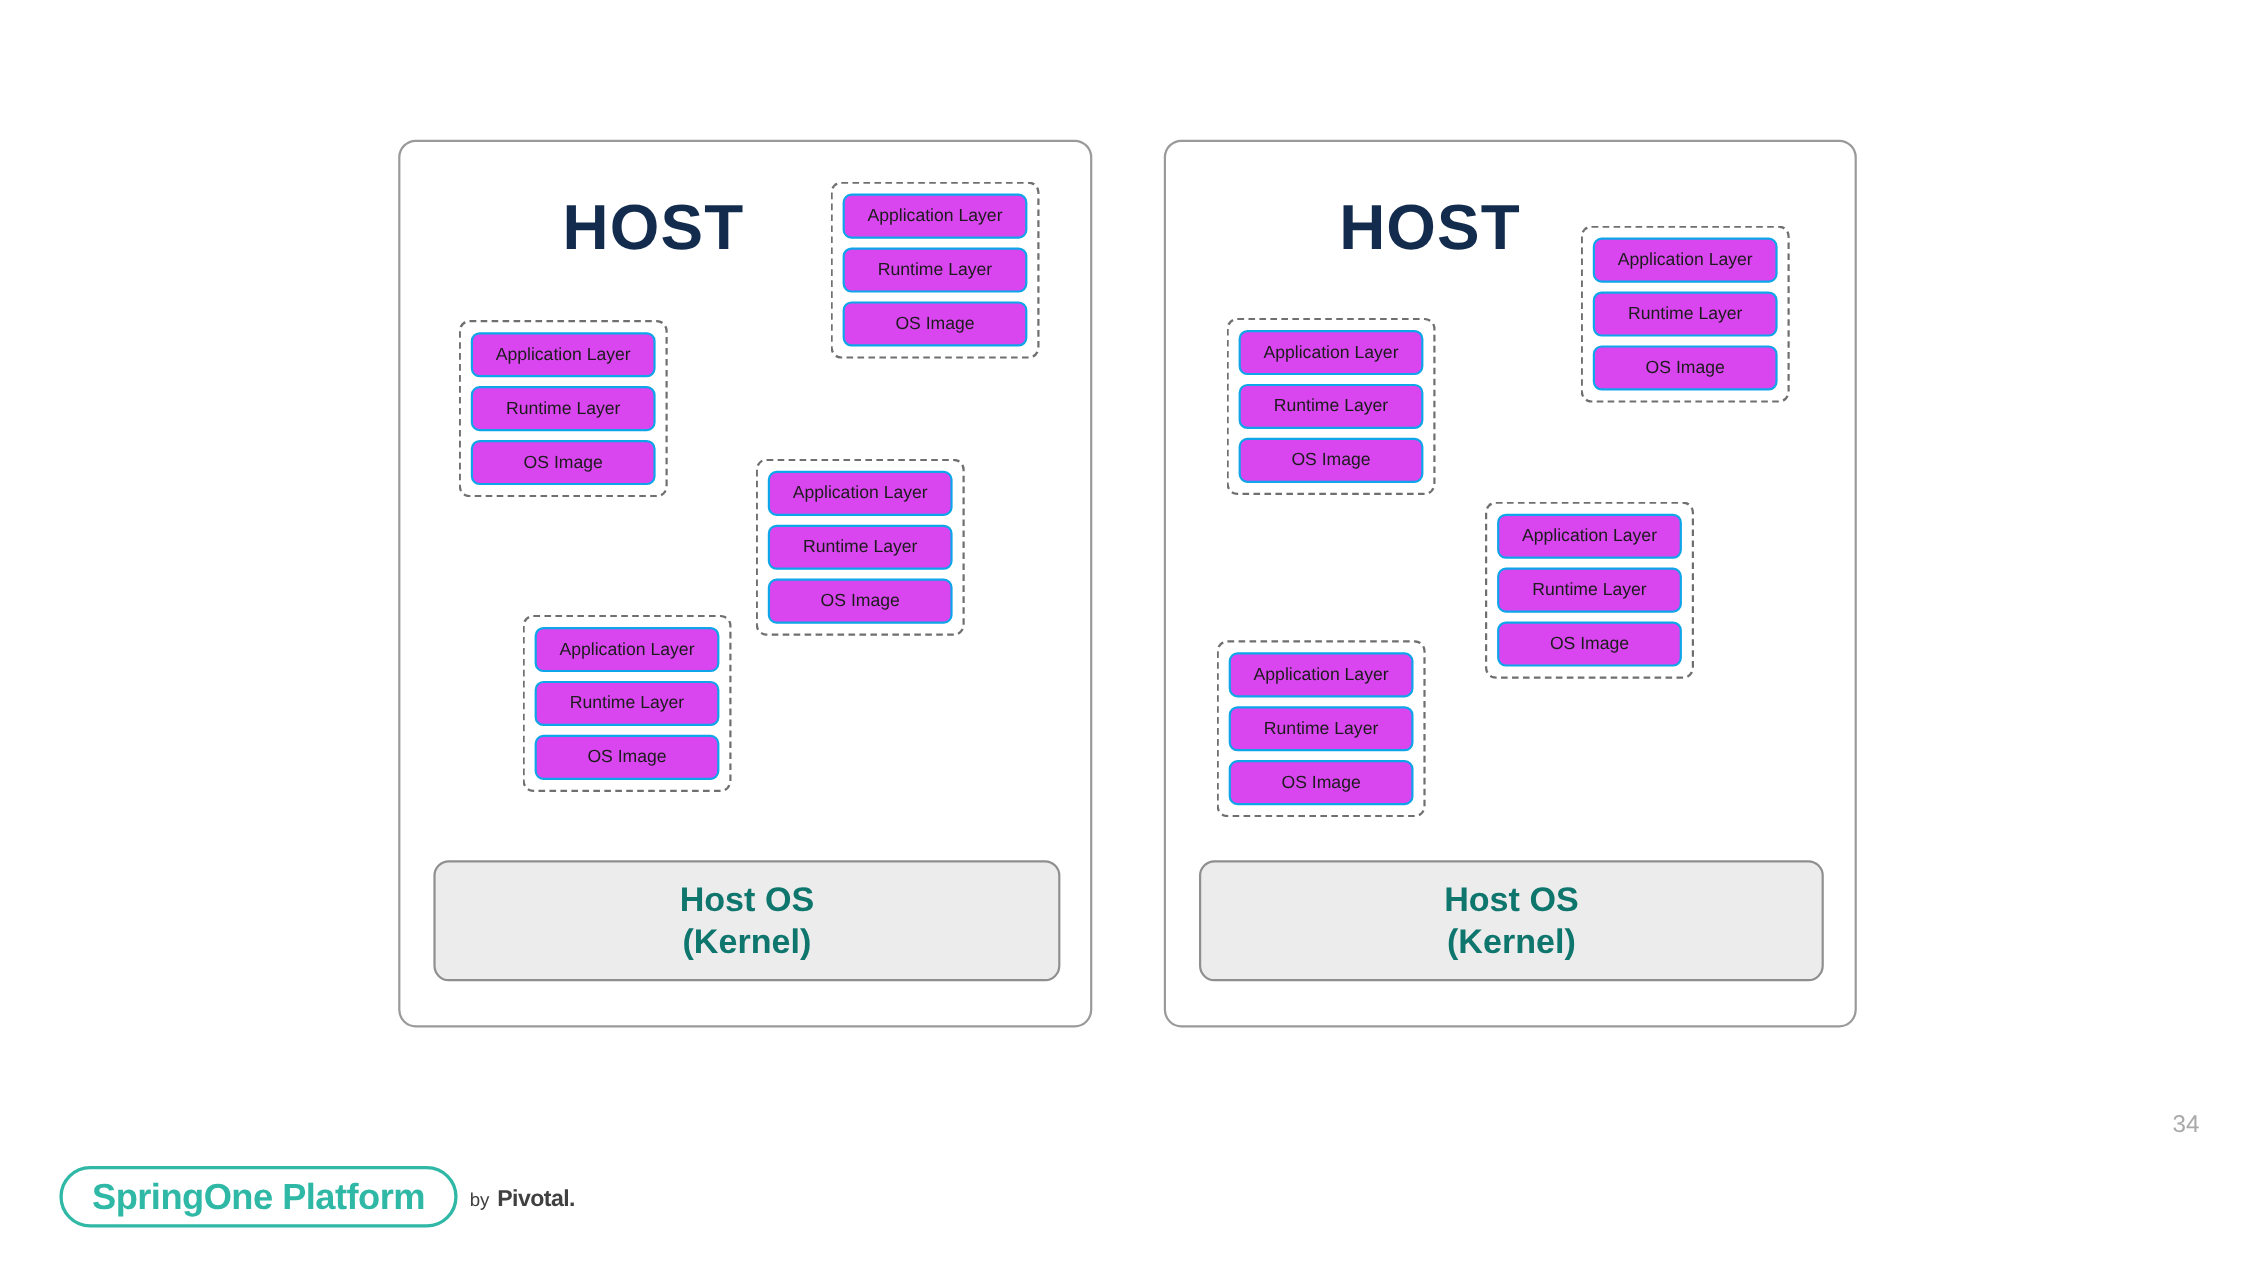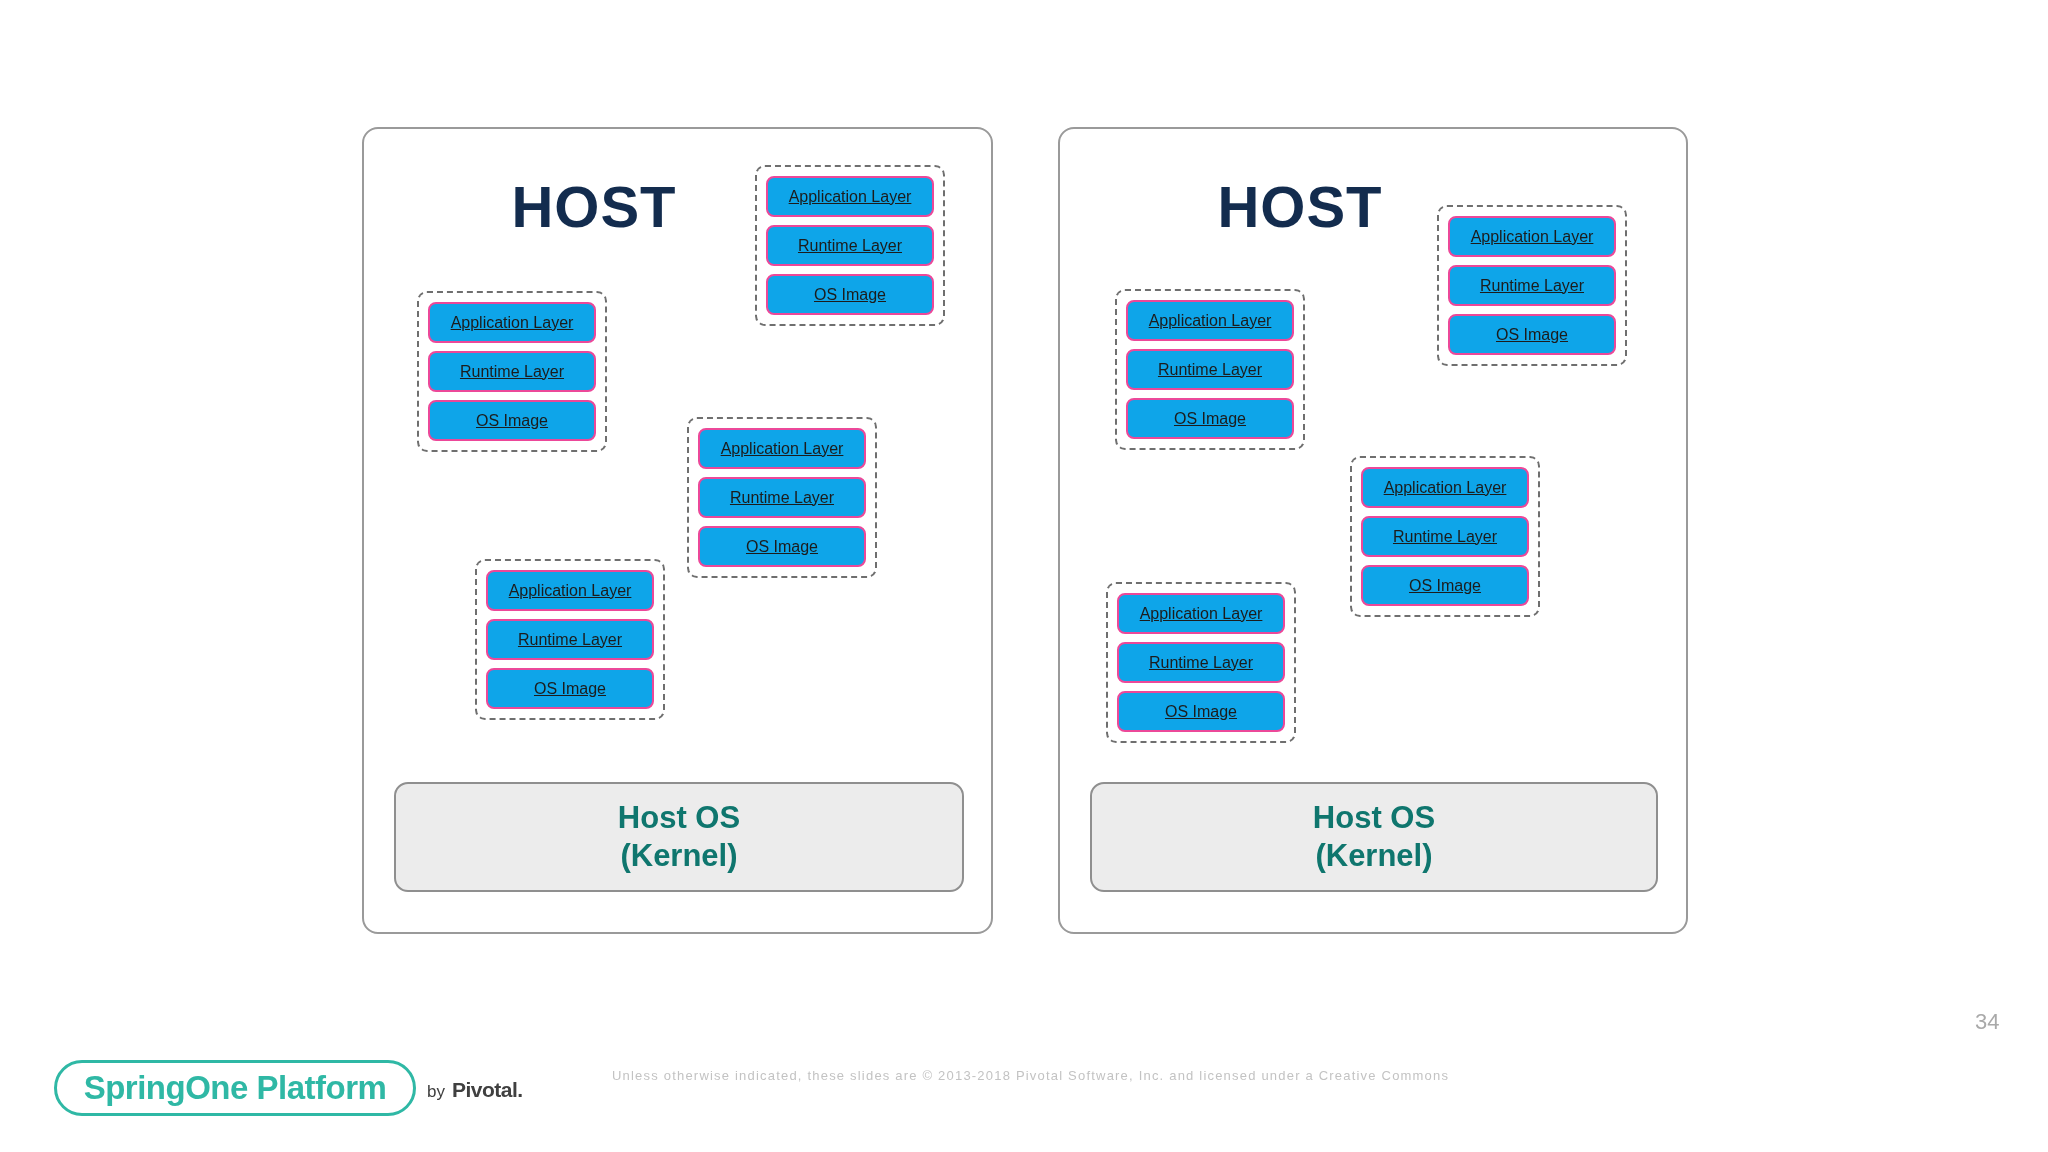--- a/index.html
+++ b/index.html
@@ -23,23 +23,23 @@
   .panel-left  .host-title { left:90px; }
   .panel-right .host-title { left:100px; }
 
   
   .stack {
     position:absolute; width:190px; height:161px; box-sizing:border-box;
     border:2px dashed #6f6f6f; border-radius:10px; background:#ffffff;
     padding:9px; display:flex; flex-direction:column; gap:8px;
   }
   .layer {
-    flex:1; border:2px solid #ec4899; border-radius:8px; background:#0ea5e9;
+    flex:1; border:2px solid #0ea5e9; border-radius:8px; background:#d946ef;
     display:flex; align-items:center; justify-content:center;
-    font-size:16px; color:#1c1c1c; white-space:nowrap;text-decoration:underline;
+    font-size:16px; color:#1c1c1c; white-space:nowrap;
   }
   
   .pos-a { left:391px; top:36px; }
   .pos-b { left:53px;  top:162px; }
   .pos-c { left:323px; top:288px; }
   .pos-d { left:111px; top:430px; }
   
   .pos-e { left:55px;  top:160px; }
   .pos-f { left:377px; top:76px; }
   .pos-g { left:290px; top:327px; }
@@ -154,18 +154,17 @@
   <div class="logo-pill">
     <span>SpringOne Platform</span>
   </div>
 
   <div class="by-brand">
     <span class="by">by</span>
     <span class="brand">Pivotal.</span>
   </div>
 
   <div class="license">
-    <div>Unless otherwise indicated, these slides are © 2013-2018 Pivotal Software, Inc. and licensed under a Creative Commons</div>
   </div>
 
   <div class="page-num">34</div>
 
 </div>
 
 </body></html>

